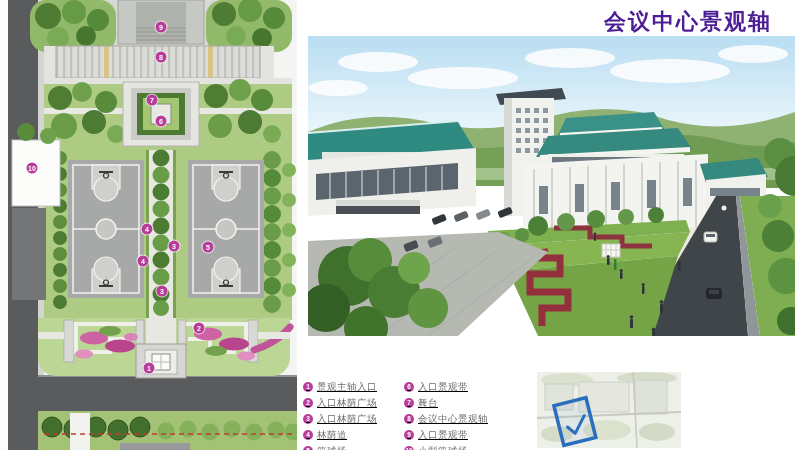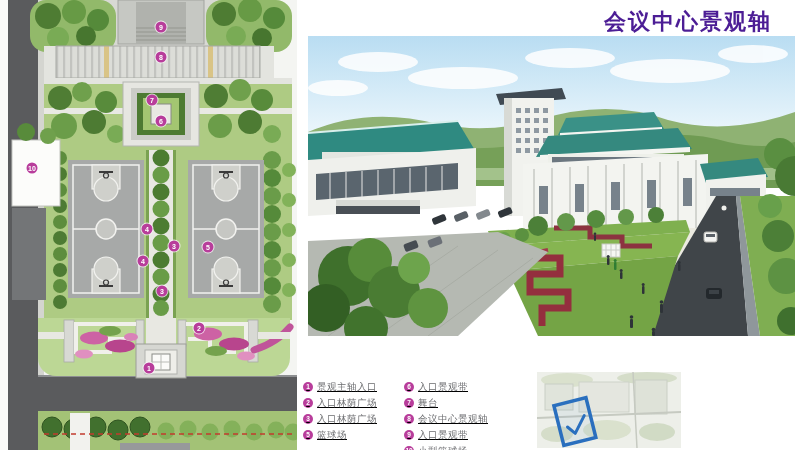--- a/index.html
+++ b/index.html
@@ -429,20 +429,24 @@
         </div>
         <div class="legend-row">
           <span class="legend-num">2</span>
           <span class="legend-label">入口林荫广场</span>
         </div>
         <div class="legend-row">
           <span class="legend-num">3</span>
           <span class="legend-label">入口林荫广场</span>
         </div>
         <div class="legend-row">
+          <span class="legend-num">4</span>
+          <span class="legend-label">林荫道</span>
+        </div>
+        <div class="legend-row">
           <span class="legend-num">5</span>
           <span class="legend-label">篮球场</span>
         </div>
       </div>
     <div class="legend-col c2">
         <div class="legend-row">
           <span class="legend-num">6</span>
           <span class="legend-label">入口景观带</span>
         </div>
         <div class="legend-row">

